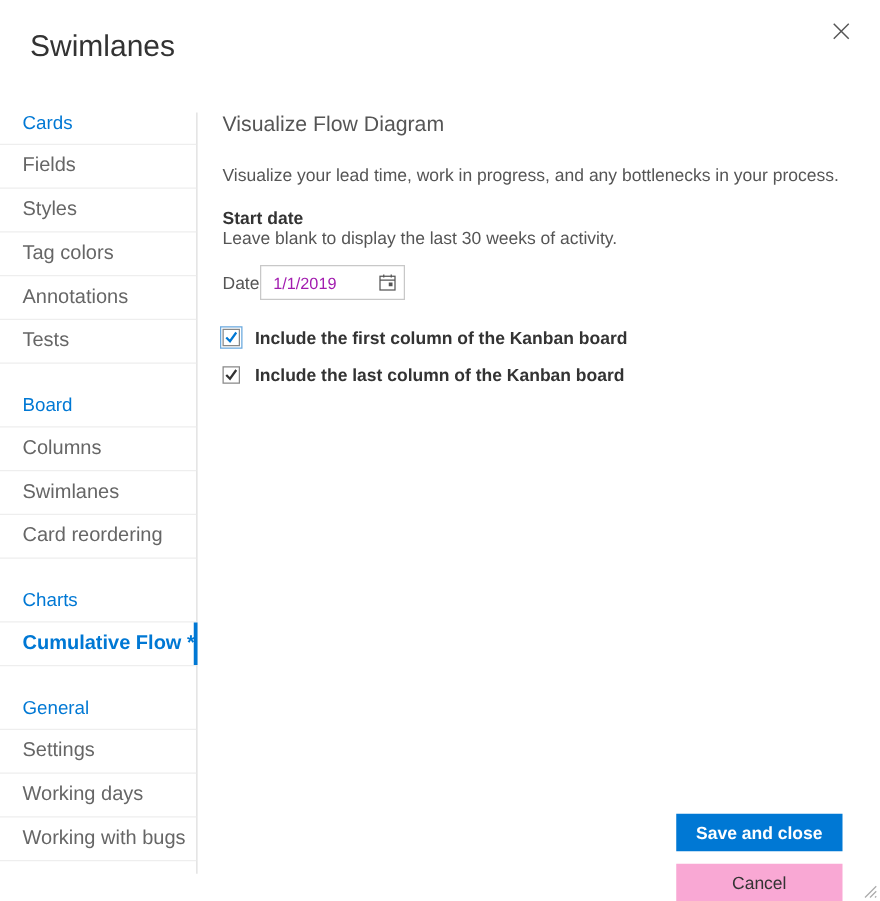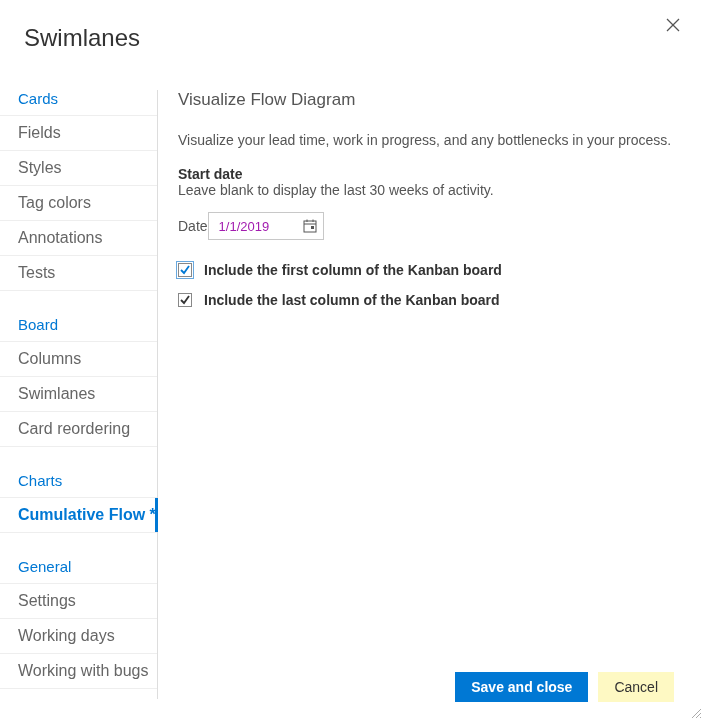--- a/index.html
+++ b/index.html
@@ -160,39 +160,40 @@
       width: 12px;
       height: 12px;
     }
     .cb-label {
       font-weight: 700;
       color: #333;
       text-align: right;
     }
     .footer {
       position: absolute;
-      bottom: 19px;
+      bottom: 0;
       right: 30px;
       display: flex;
       gap: 10px;
+      flex-direction: column;
     }
     .btn {
       height: 30px;
       padding: 0 16px;
       font-size: 14px;
       border: none;
       cursor: pointer;
     }
     .btn-primary {
       background: #0078d4;
       color: #fff;
       font-weight: 600;
     }
     .btn-secondary {
-      background: #fef9c3;
+      background: #f9a8d4;
       color: #333;
     }
     .resize-grip {
       position: absolute;
       bottom: 2px;
       right: 2px;
       color: #aaa;
     }
   </style>
 </head>

